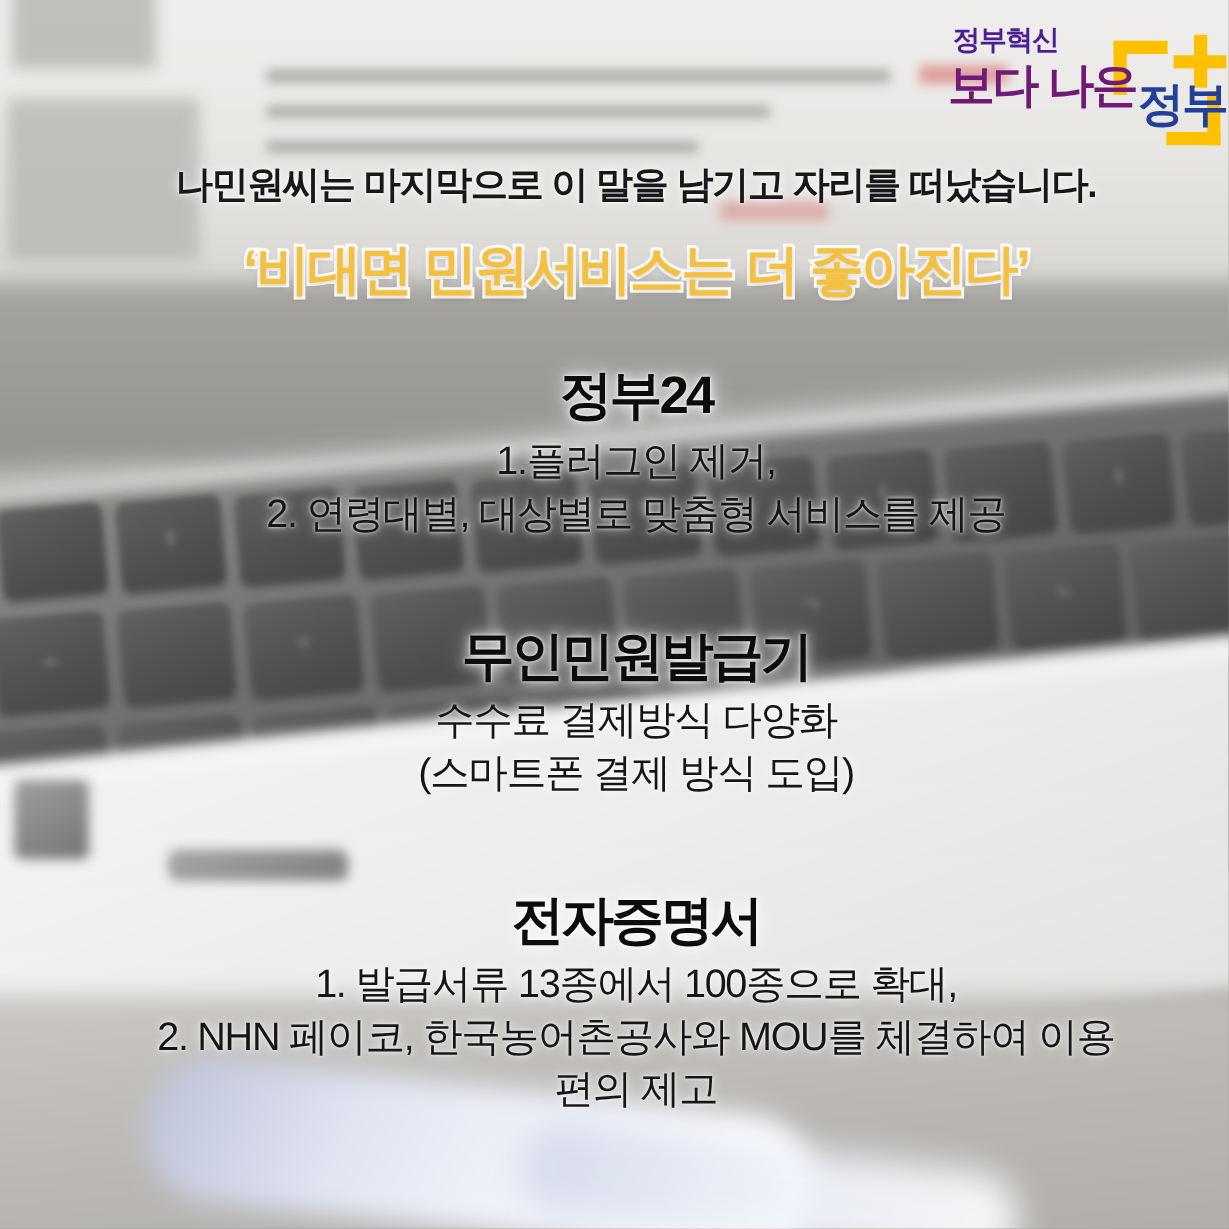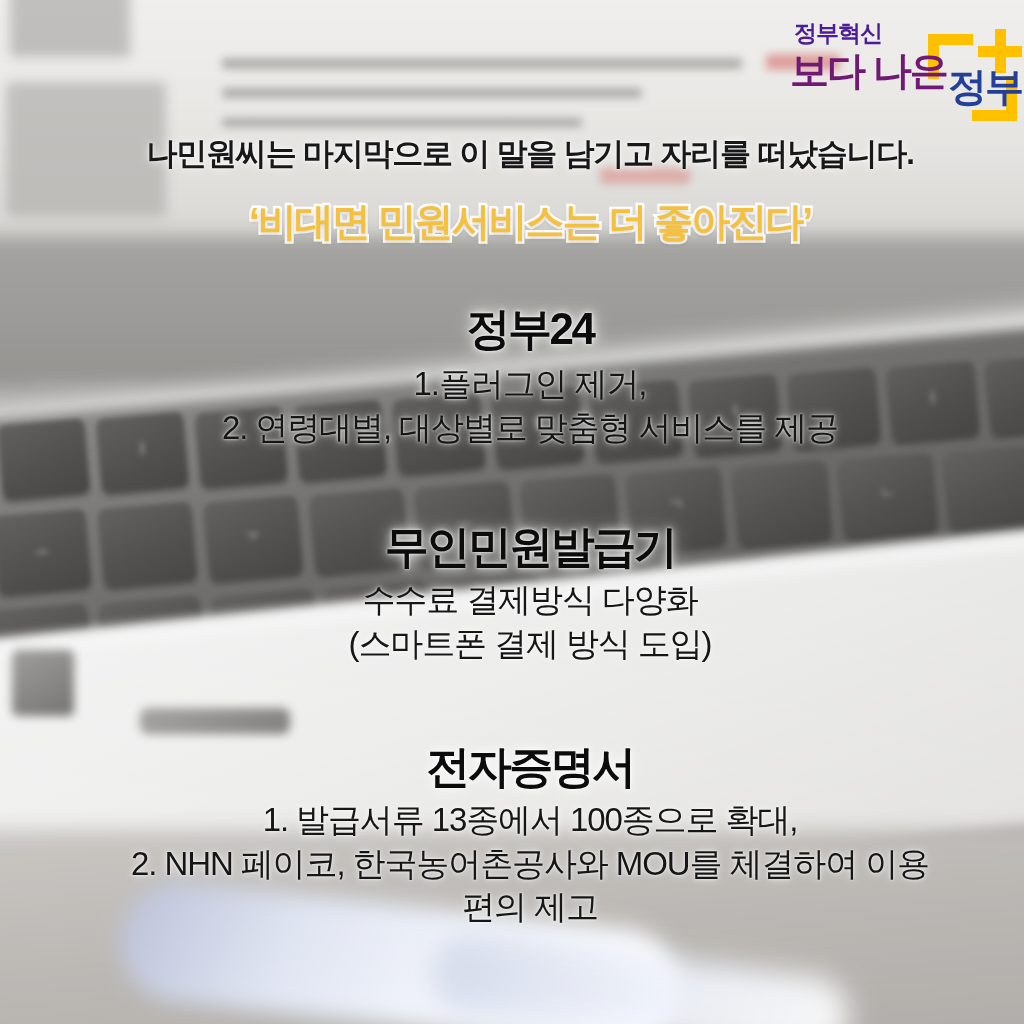--- a/index.html
+++ b/index.html
@@ -165,21 +165,21 @@
   
   .content{position:absolute;inset:0;text-align:center;margin-left:36px;}
 
   .lead{
     position:absolute;left:0;right:0;top:133px;
     font-size:31px;font-weight:bold;color:#18181a;letter-spacing:-1.2px;
     text-shadow:0 0 10px rgba(255,255,255,.85),0 0 3px rgba(255,255,255,.95);
   }
   .quote{
     position:absolute;left:0;right:0;top:195px;
-    font-size:39px;font-weight:bold;color:#f3c13f;letter-spacing:-2px;
+    font-size:45px;font-weight:bold;color:#f3c13f;letter-spacing:-2px;
     -webkit-text-stroke:5px #ffffff;
     paint-order:stroke fill;
     text-shadow:0 2px 5px rgba(0,0,0,.18);
   }
 
   .sec-title{
     position:absolute;left:0;right:0;
     font-size:44px;font-weight:bold;color:#0c0c0d;letter-spacing:-2.5px;
     text-shadow:0 0 10px rgba(255,255,255,.9),0 0 20px rgba(255,255,255,.7),
                 0 0 3px rgba(255,255,255,1);

